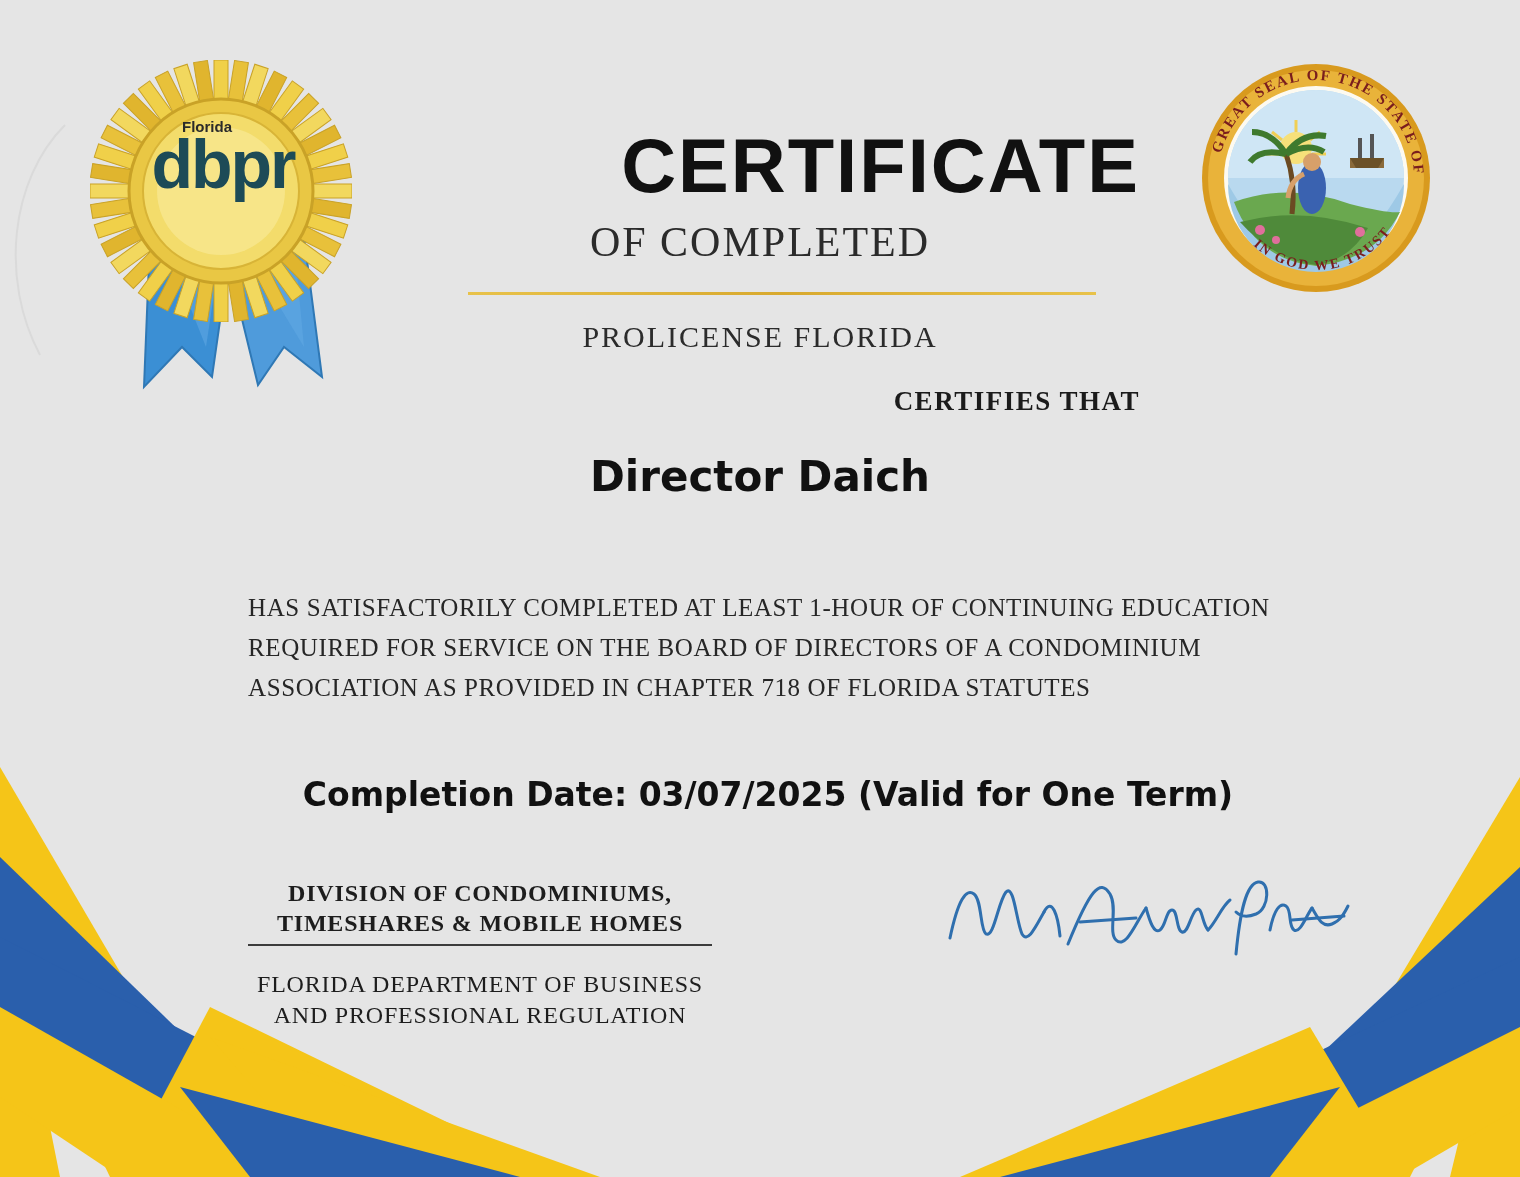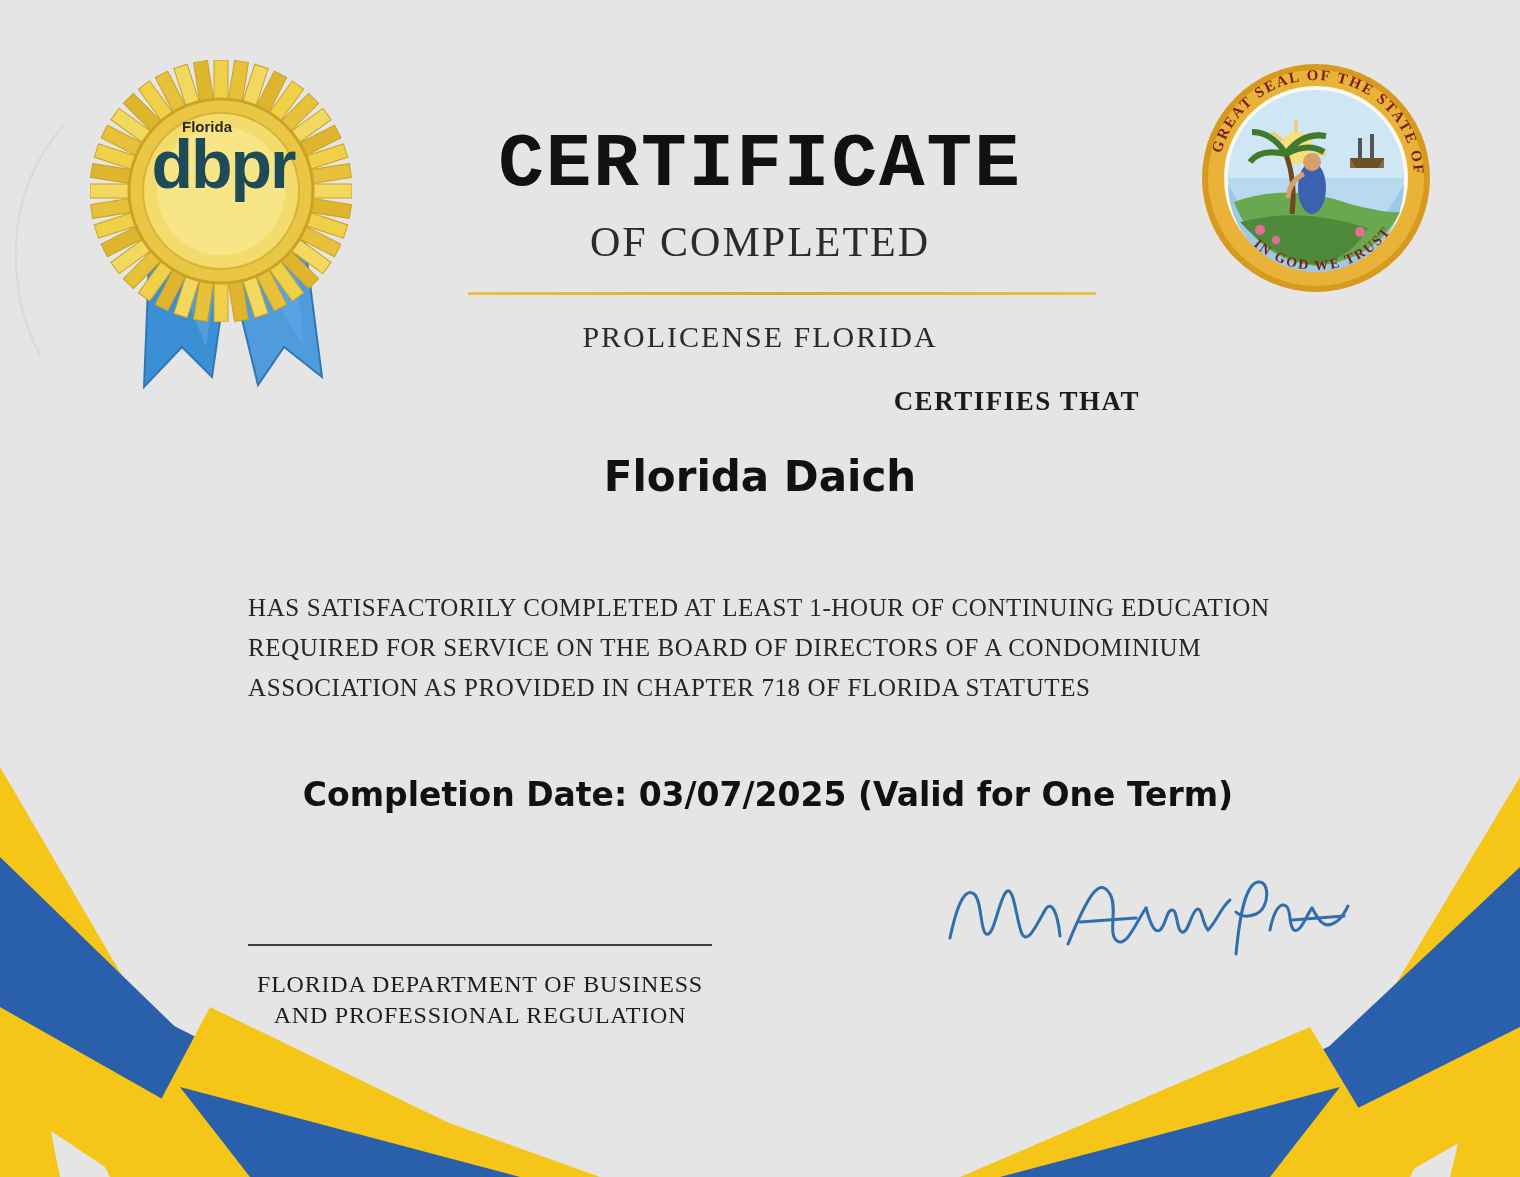--- a/index.html
+++ b/index.html
@@ -80,22 +80,22 @@
     width: 232px;
     height: 232px;
   }
 
   
   .title {
     position: absolute;
     left: 380px;
     top: 122px;
     width: 760px;
-    text-align: center;
-    font-family: Liberation Mono, monospace;
+    text-align: right;
+    font-family: Liberation Sans, sans-serif;
     font-weight: bold;
     font-size: 76px;
     letter-spacing: 2px;
     color: #111111;
   }
   .subtitle {
     position: absolute;
     left: 380px;
     top: 218px;
     width: 760px;
@@ -369,24 +369,26 @@
     <text font-family="Liberation Serif, serif" font-size="14" font-weight="bold" fill="#7a1d1d" letter-spacing="2">
       <textPath href="#arc-bottom" startOffset="26%">IN GOD WE TRUST</textPath>
     </text>
   </svg>
 
   <div class="title">CERTIFICATE</div>
   <div class="subtitle">OF COMPLETED</div>
   <div class="rule"></div>
   <div class="org">PROLICENSE FLORIDA</div>
   <div class="certifies">CERTIFIES THAT</div>
-  <div class="recipient">Florida Daich</div>
+  <div class="recipient">Director Daich</div>
   <div class="body-text">HAS SATISFACTORILY COMPLETED AT LEAST 1-HOUR OF CONTINUING EDUCATION REQUIRED FOR SERVICE ON THE BOARD OF DIRECTORS OF A CONDOMINIUM ASSOCIATION AS PROVIDED IN CHAPTER 718 OF FLORIDA STATUTES</div>
   <div class="completion-date">Completion Date: 03/07/2025 (Valid for One Term)</div>
 
+  <div class="division" style="white-space:pre-line;">DIVISION OF CONDOMINIUMS,
+TIMESHARES &amp; MOBILE HOMES</div>
   <div class="division-rule"></div>
   <div class="department" style="white-space:pre-line;">FLORIDA DEPARTMENT OF BUSINESS
 AND PROFESSIONAL REGULATION</div>
 
   <svg class="signature" viewBox="0 0 420 110">
     <g fill="none" stroke="#2f6fae" stroke-width="3" stroke-linecap="round">
       <path d="M10 78 C 18 40, 26 28, 34 34 C 42 40, 40 70, 46 74 C 54 78, 58 42, 66 32 C 74 24, 76 60, 82 74 C 88 84, 96 66, 104 52"></path>
       <path d="M104 52 C 112 36, 118 56, 120 76"></path>
       <path d="M128 84 C 150 30, 160 18, 170 34 C 178 48, 168 72, 176 80 C 186 90, 196 62, 206 48"></path>
       <path d="M140 62 L196 58"></path>

